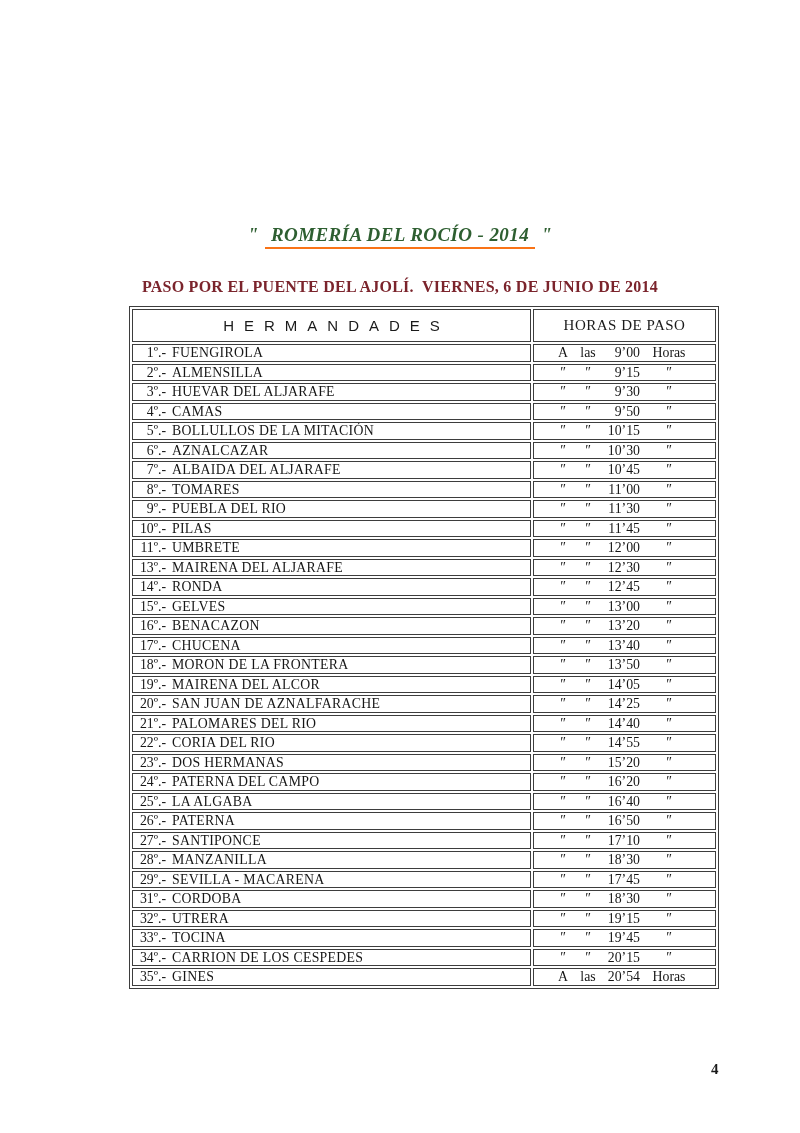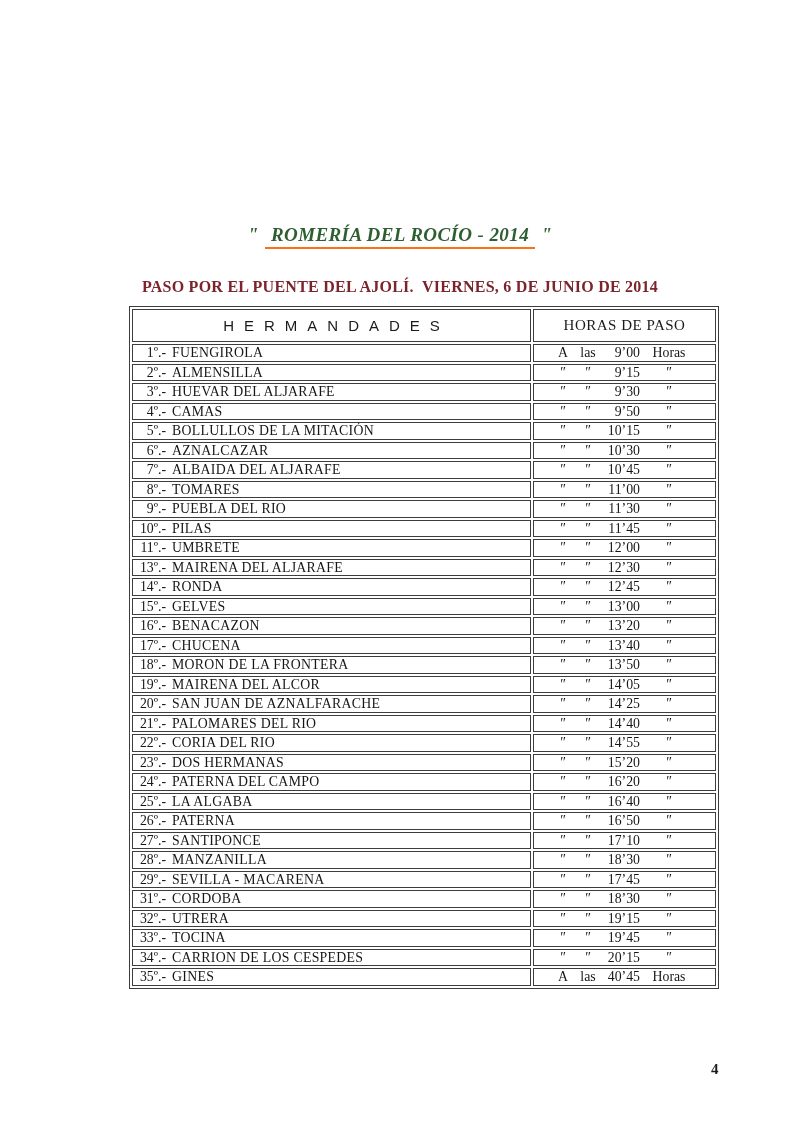--- a/index.html
+++ b/index.html
@@ -574,21 +574,21 @@
   </tr>
 
   <tr class="row">
     <td class="c-name">
       <span class="ord">35º.-</span><span class="nm">GINES</span>
     </td>
     <td class="c-hours">
       <span class="hours-flex">
         <span class="h1">A</span>
         <span class="h2">las</span>
-        <span class="h3">40’45</span>
+        <span class="h3">20’54</span>
         <span class="h4">Horas</span>
       </span>
     </td>
   </tr>
 </tbody>
     </table>
   </div>
 
   <div class="page-num">4</div>
 

